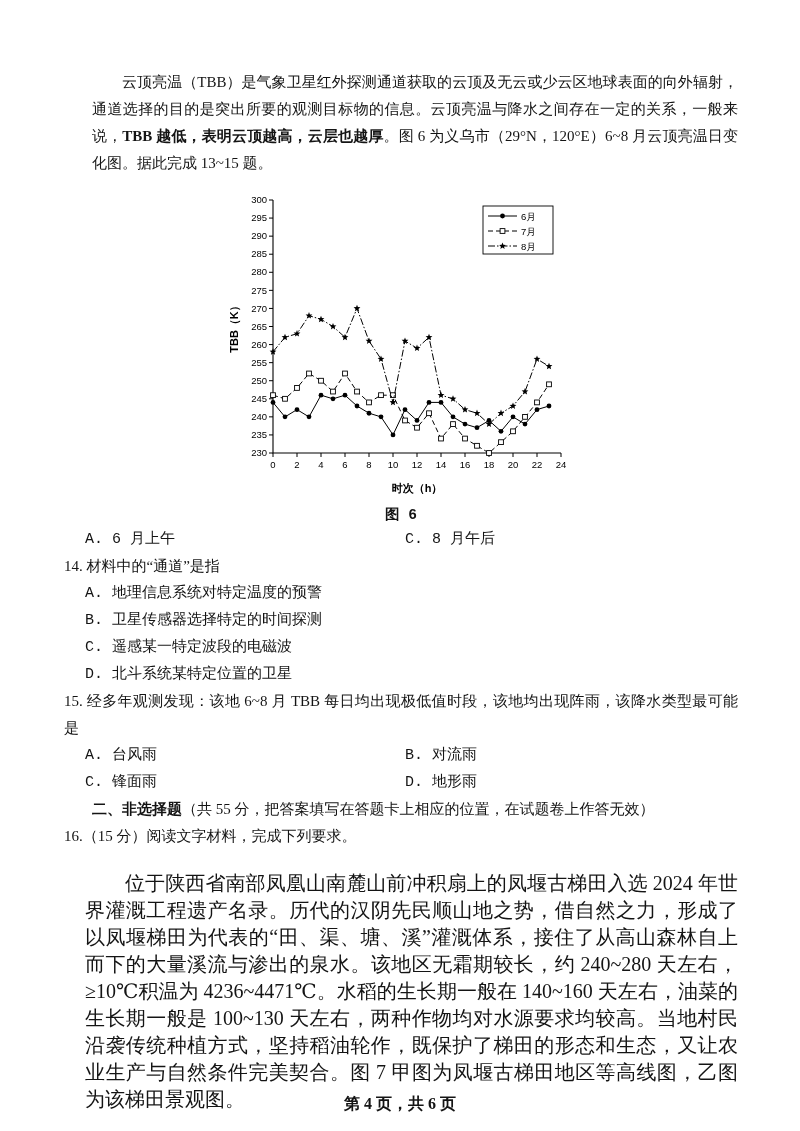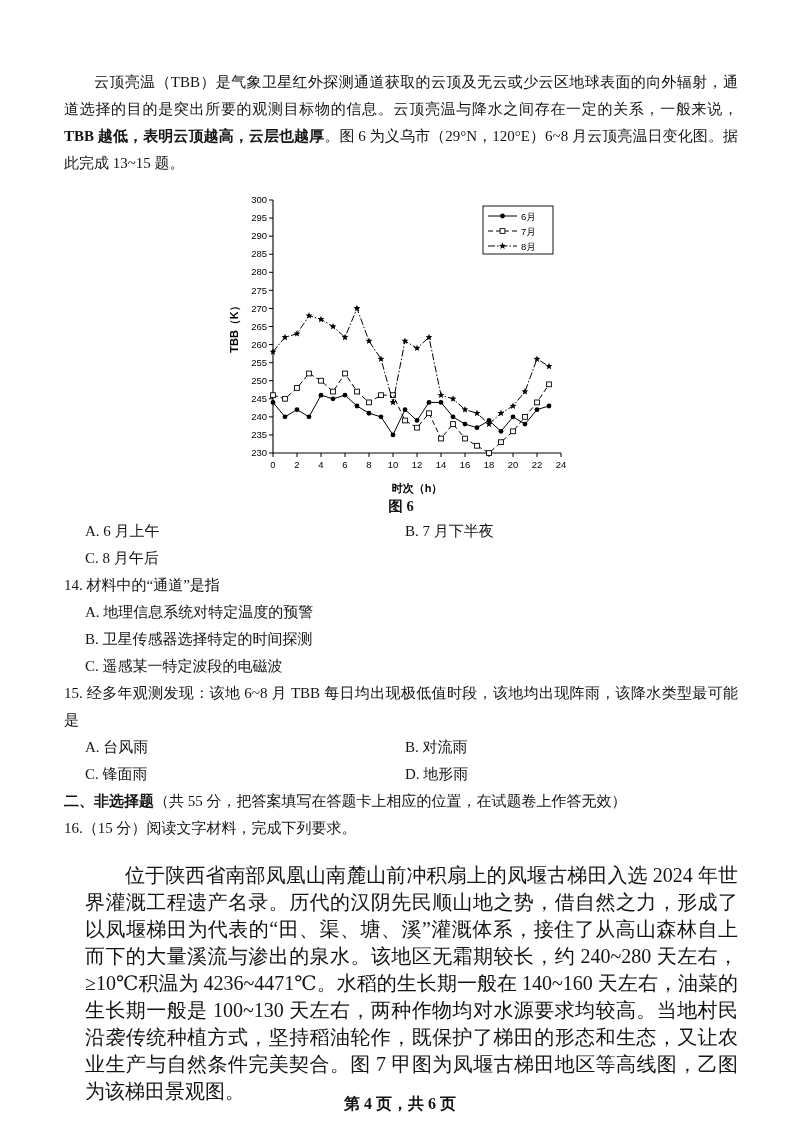--- a/index.html
+++ b/index.html
@@ -1,31 +1,31 @@
 <!DOCTYPE html>
 <html><head>
 <meta charset="utf-8">
 <style>
   html,body{margin:0;padding:0;background:#e9e9e9;}
   .page{
     width:800px;height:1131px;background:#ffffff;margin:0 auto;position:relative;
     padding:54px 62px 0 64px;box-sizing:border-box;overflow:hidden;
     font-family:"Liberation Serif","DejaVu Serif",serif;color:#141414;
   }
-  .para{font-size:15px;line-height:27px;text-align:justify;text-indent:2em;}
+  .para{font-size:15px;line-height:27px;text-align:justify;text-indent:2em;margin-left:28px;}
   .bold{font-weight:700;}
   .chart-block{margin:6px 0 2px;display:flex;flex-direction:column;align-items:center;}
-  .chart-caption{font-size:14.5px;margin-top:0;font-weight:700;}
+  .chart-caption{font-size:14.5px;margin-top:8px;font-weight:700;font-family:Liberation Mono, monospace;}
   svg text{font-family:"Liberation Sans","DejaVu Sans",sans-serif;fill:#000;}
   .q{font-size:15px;line-height:27px;}
   .stem{text-align:justify;}
   .opts2{display:grid;grid-template-columns:49% 51%;padding-left:21px;}
   .optlist{padding-left:21px;}
-  .opt{display:block;}
-  .sec-heading{font-size:15px;line-height:27px;}
+  .opt{display:block;font-family:Liberation Mono, monospace;}
+  .sec-heading{font-size:15px;line-height:27px;margin-left:28px;}
   .q16-body{font-size:20px;line-height:27px;text-align:justify;text-indent:2em;margin-left:21px;}
   .footer{position:absolute;left:0;right:0;bottom:16px;text-align:center;
     font-size:16px;font-weight:700;}
 </style>
 </head>
 <body>
 
 <div class="page">
 
   <p class="para"><span>云顶亮温（TBB）是气象卫星红外探测通道获取的云顶及无云或少云区地球表面的向外辐射，通道选择的目的是突出所要的观测目标物的信息。云顶亮温与降水之间存在一定的关系，一般来说，</span><span class="bold">TBB 越低，表明云顶越高，云层也越厚</span><span>。图 6 为义乌市（29°N，120°E）6~8 月云顶亮温日变化图。据此完成 13~15 题。</span></p>
@@ -176,31 +176,31 @@
         <line x1="261" y1="54" x2="290" y2="54" stroke="#000" stroke-width="1" stroke-dasharray="7,2,1.5,2"></line>
         <path d="M275.5,50.4L276.4,52.7L278.9,52.9L277.0,54.5L277.6,56.9L275.5,55.6L273.4,56.9L274.0,54.5L272.1,52.9L274.6,52.7Z" fill="#000"></path>
         <text x="294" y="57.5" font-size="9.5">8月</text>
       </svg>
     <div class="chart-caption">图 6</div>
   </div>
 
   <div class="q">
     <div class="opts2">
       <span class="opt">A. 6 月上午</span>
-      <span class="opt">B. 7 月下半夜</span>
       <span class="opt">C. 8 月午后</span>
     </div>
   </div>
 
   <div class="q">
     <div class="stem">14. 材料中的“通道”是指</div>
     <div class="optlist">
       <span class="opt">A. 地理信息系统对特定温度的预警</span>
       <span class="opt">B. 卫星传感器选择特定的时间探测</span>
       <span class="opt">C. 遥感某一特定波段的电磁波</span>
+      <span class="opt">D. 北斗系统某特定位置的卫星</span>
     </div>
   </div>
 
   <div class="q">
     <div class="stem">15. 经多年观测发现：该地 6~8 月 TBB 每日均出现极低值时段，该地均出现阵雨，该降水类型最可能是</div>
     <div class="opts2">
       <span class="opt">A. 台风雨</span>
       <span class="opt">B. 对流雨</span>
       <span class="opt">C. 锋面雨</span>
       <span class="opt">D. 地形雨</span>

